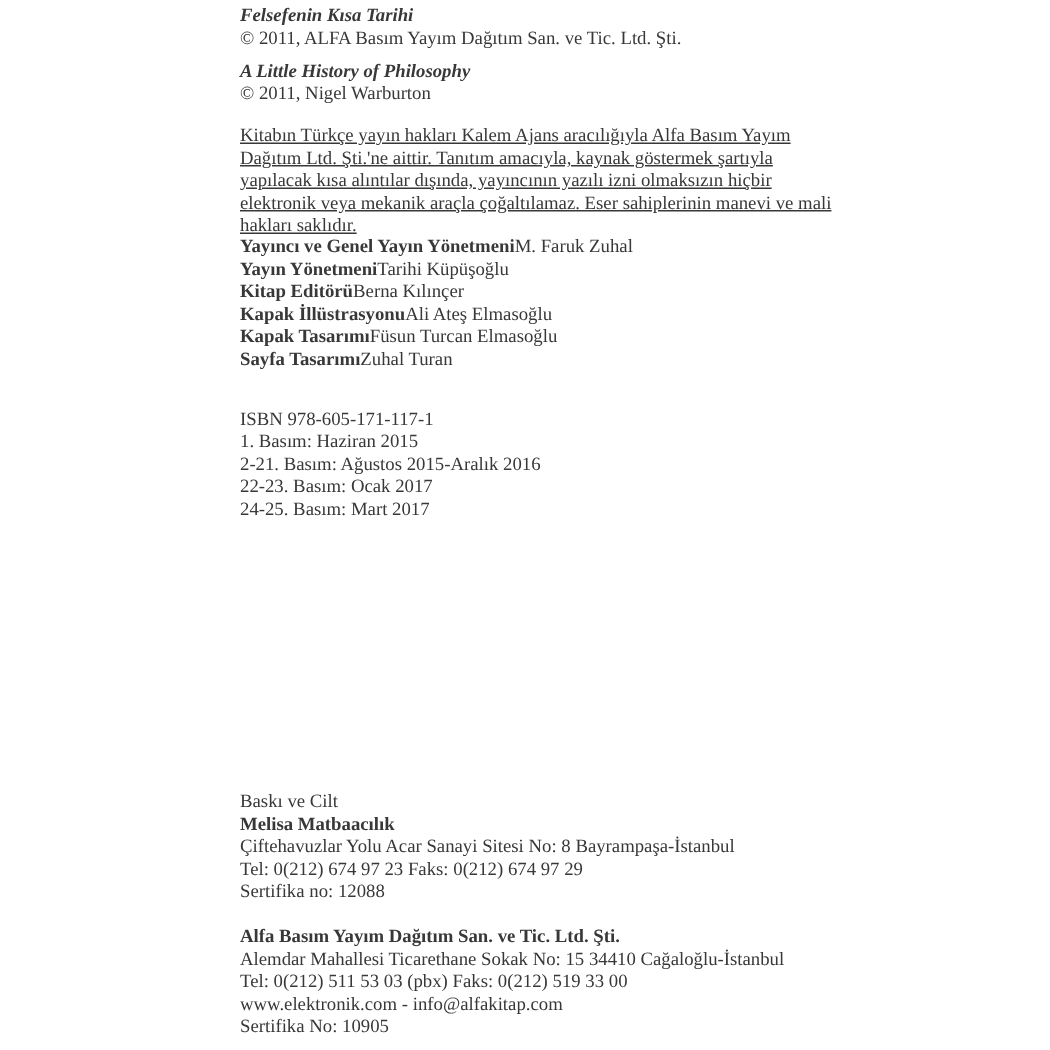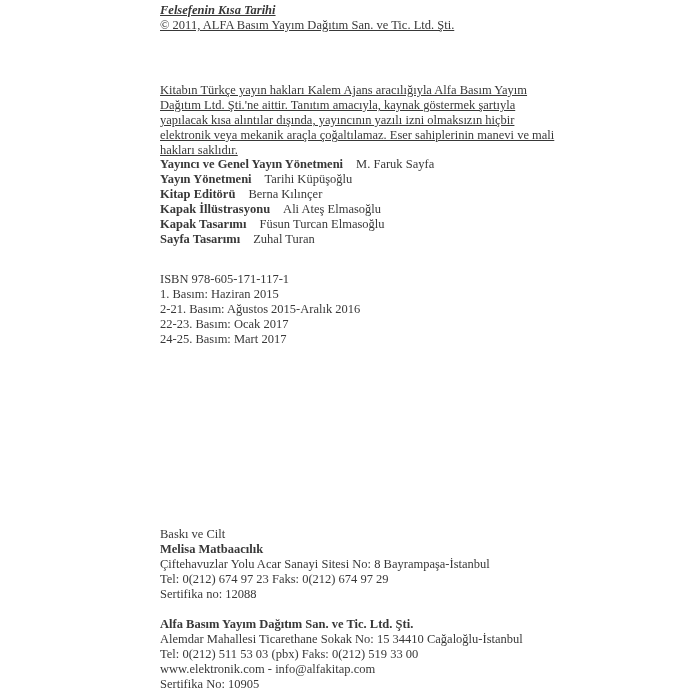--- a/index.html
+++ b/index.html
@@ -30,47 +30,51 @@
     font-size: 12.5px;
     line-height: 15px;
     white-space: nowrap;
   }
   .wrap {
     white-space: normal;
     width: 396px;
   }
   .b { font-weight: bold; }
   .bi { font-weight: bold; font-style: italic; }
-  .sec-title-tr   { top: 3px; text-decoration: underline; }
+  .sec-title-tr   { top: 3px; }
   .sec-title-en   { top: 40px; }
   .sec-rights     { top: 83px; text-decoration: underline; }
   .sec-credits    { top: 157px; }
   .sec-isbn       { top: 272px; }
   .sec-printer    { top: 527px; }
   .sec-publisher  { top: 617px; }
-  .credit-line .b { margin-right: 13px; }
+  .credit-line .b { margin-right: 0; }
 </style>
 </head>
 <body>
 
 <div class="page">
 
   <div class="section sec-title-tr">
     <div class="line bi">Felsefenin Kısa Tarihi</div>
     <div class="line">© 2011, ALFA Basım Yayım Dağıtım San. ve Tic. Ltd. Şti.</div>
   </div>
 
+  <div class="section sec-title-en">
+    <div class="line bi">A Little History of Philosophy</div>
+    <div class="line">© 2011, Nigel Warburton</div>
+  </div>
 
   <div class="section sec-rights">
     <div class="line wrap">Kitabın Türkçe yayın hakları Kalem Ajans aracılığıyla Alfa Basım Yayım Dağıtım Ltd. Şti.'ne aittir. Tanıtım amacıyla, kaynak göstermek şartıyla yapılacak kısa alıntılar dışında, yayıncının yazılı izni olmaksızın hiçbir elektronik veya mekanik araçla çoğaltılamaz. Eser sahiplerinin manevi ve mali hakları saklıdır.</div>
   </div>
 
   <div class="section sec-credits">
     <div class="line credit-line">
-      <span class="b">Yayıncı ve Genel Yayın Yönetmeni</span><span>M. Faruk Sayfa</span>
+      <span class="b">Yayıncı ve Genel Yayın Yönetmeni</span><span>M. Faruk Zuhal</span>
     </div>
     <div class="line credit-line">
       <span class="b">Yayın Yönetmeni</span><span>Tarihi Küpüşoğlu</span>
     </div>
     <div class="line credit-line">
       <span class="b">Kitap Editörü</span><span>Berna Kılınçer</span>
     </div>
     <div class="line credit-line">
       <span class="b">Kapak İllüstrasyonu</span><span>Ali Ateş Elmasoğlu</span>
     </div>

